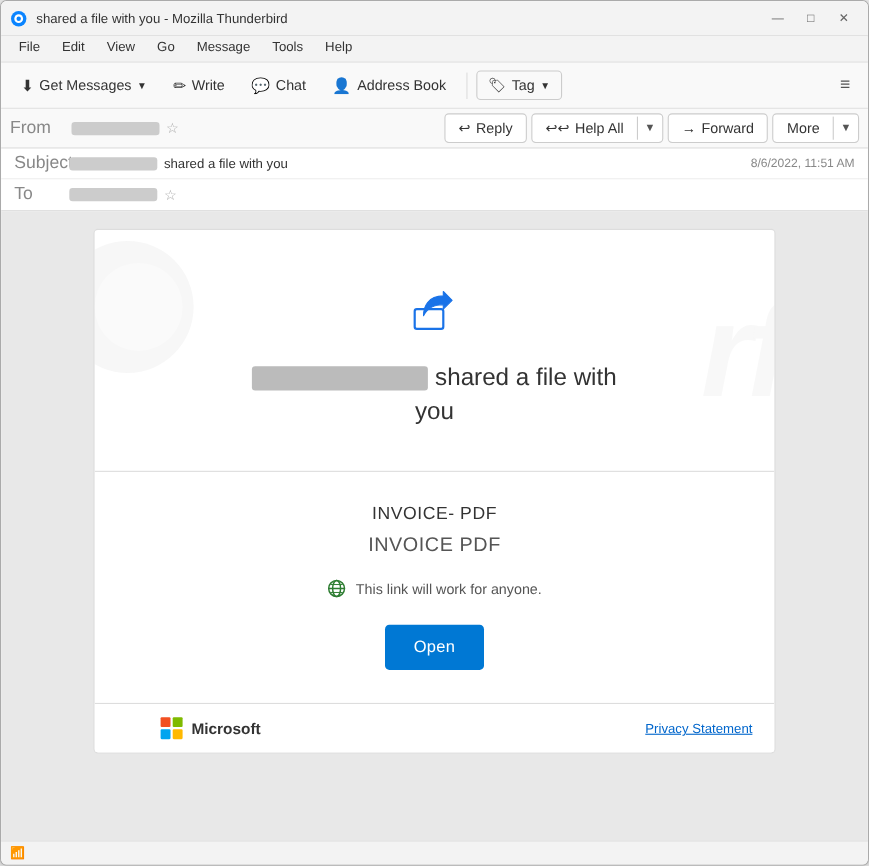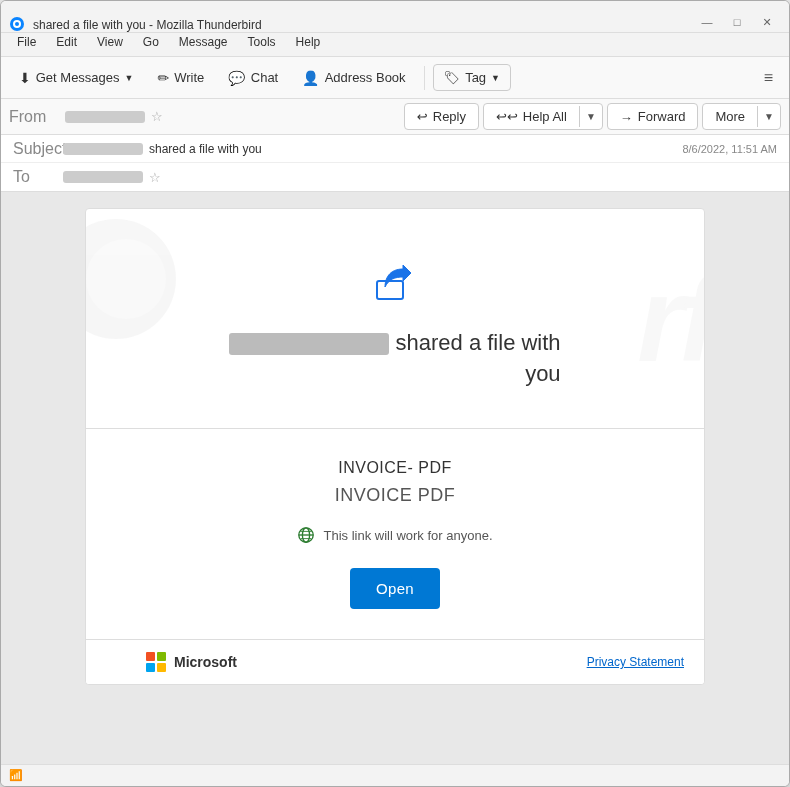--- a/index.html
+++ b/index.html
@@ -23,21 +23,21 @@
       flex-direction: column;
       background: #fff;
       box-shadow: 0 2px 10px rgba(0,0,0,0.3);
     }
 
     
     .title-bar {
       background: #f3f3f3;
       height: 32px;
       display: flex;
-      align-items: flex-end;
+      align-items: center;
       padding: 0 8px;
       border-bottom: 1px solid #ddd;
       user-select: none;
     }
     .title-bar-icon {
       width: 16px;
       height: 16px;
       margin-right: 8px;
     }
     .title-bar-title {
@@ -321,21 +321,20 @@
       height: 48px;
     }
 
     .email-card-title {
       font-size: 22px;
       font-weight: 400;
       color: #333;
       line-height: 1.4;
       position: relative;
       z-index: 1;
-      text-align: right;
     }
     .sender-blurred {
       display: inline-block;
       background: #bbb;
       color: transparent;
       border-radius: 3px;
       height: 22px;
       min-width: 160px;
       vertical-align: middle;
     }

